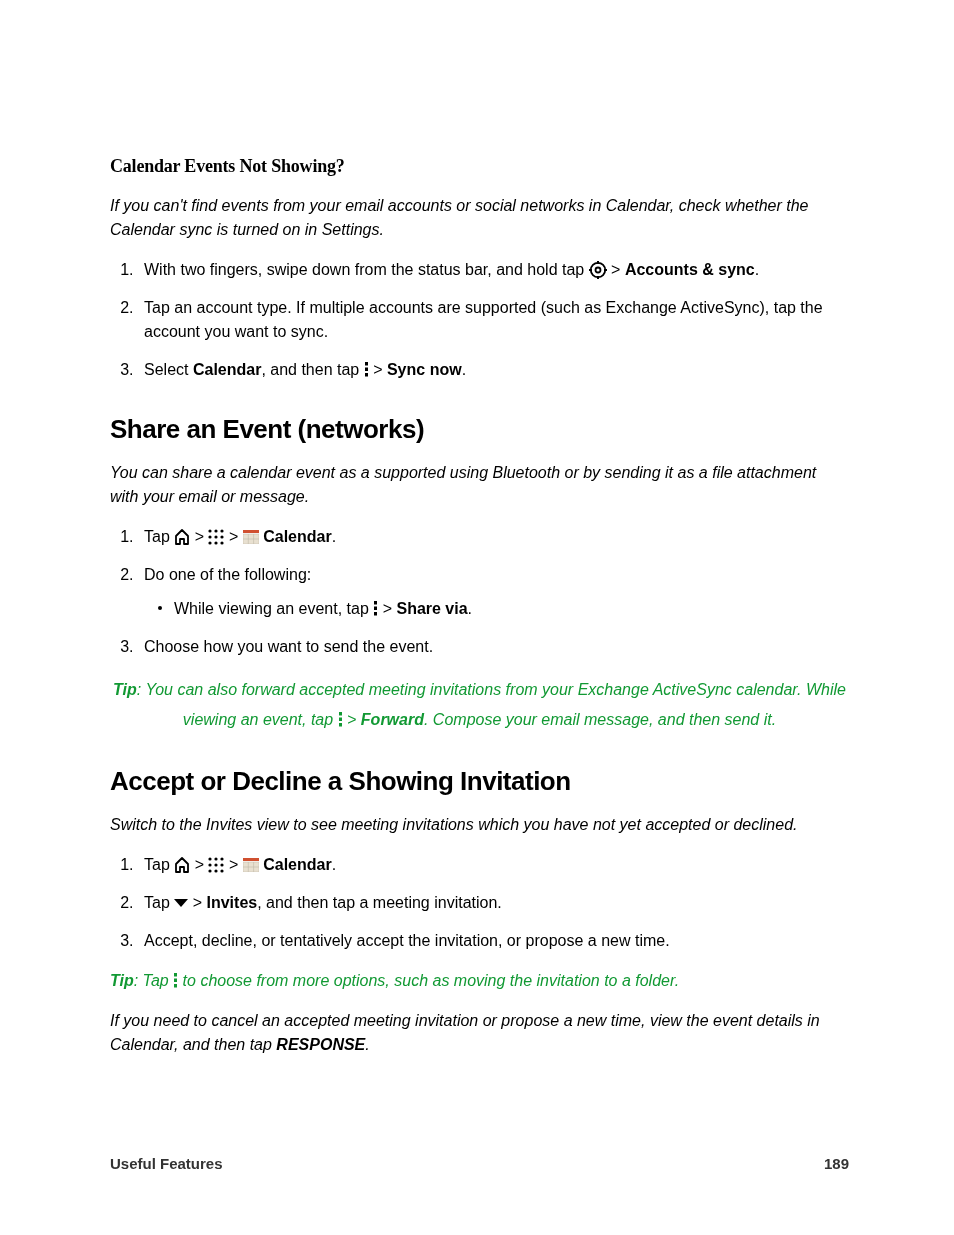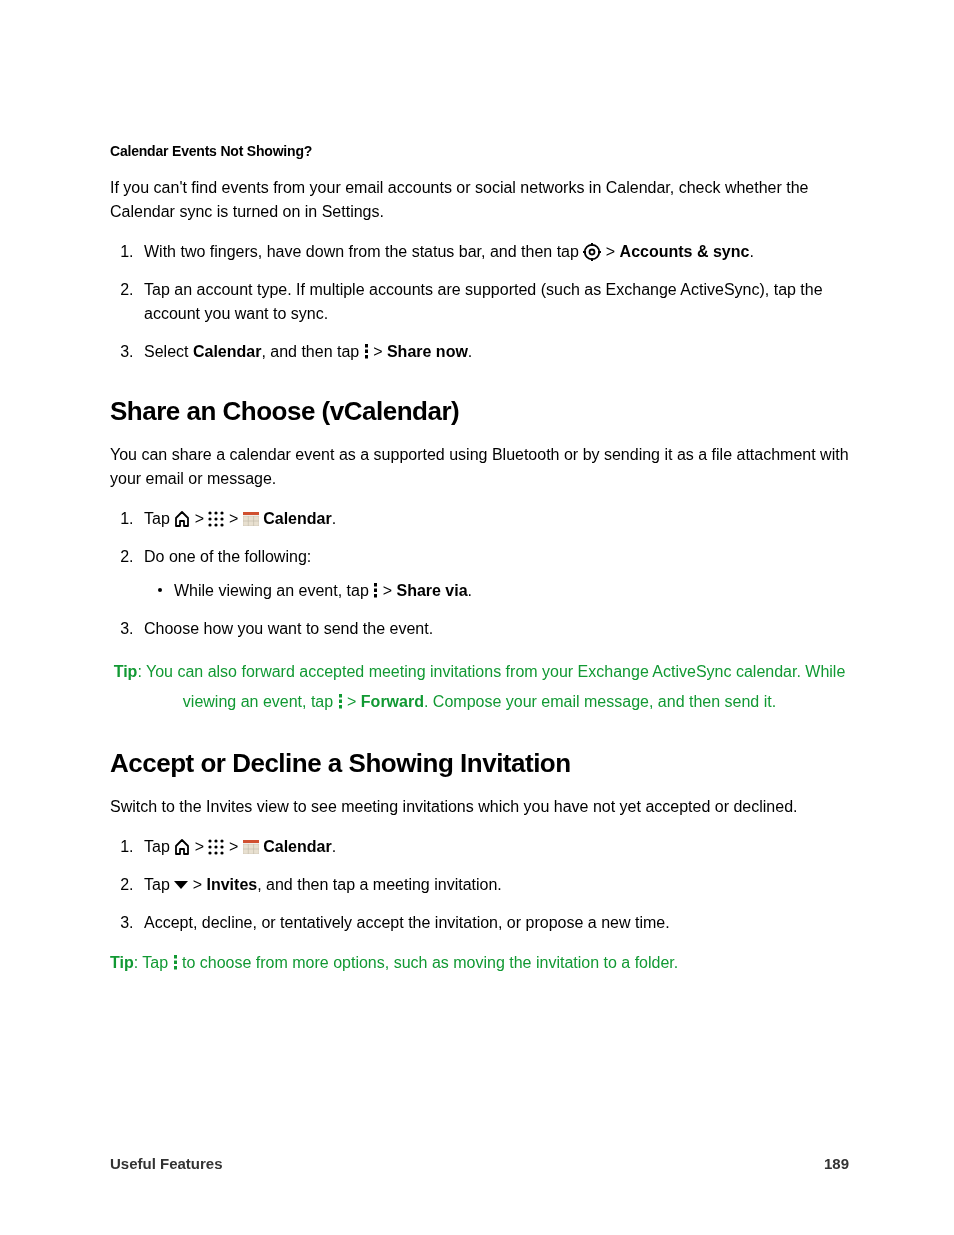--- a/index.html
+++ b/index.html
@@ -11,31 +11,32 @@
     font-size: 16px;
     color: #000;
     line-height: 1.5;
     position: relative;
   }
   .page {
     padding: 140px 105px 0 110px;
   }
   .h3 {
     font-weight: 900;
-    font-size: 14px;
-    margin: 1px 0 14px 0;
+    font-size: 18px;
+    margin: 13px 0 14px 0;
     letter-spacing: -0.2px;
+    font-family: Liberation Serif, serif;
   }
   .h2 {
     font-weight: 900;
     font-size: 26px;
     margin: 28px 0 12px 0;
     letter-spacing: -0.5px;
   }
-  p { margin: 2px 0 16px 0; }
+  p { margin: 2px 0 16px 0; font-style: italic; }
   ol { margin: 0 0 16px 0; padding-left: 28px; }
   ol > li { margin-bottom: 14px; padding-left: 6px; }
   ul { margin: 10px 0 0 0; padding-left: 30px; list-style: none; }
   ul > li { margin-bottom: 14px; position: relative; }
   ul > li::before {
     content: "";
     position: absolute;
     left: -16px;
     top: 9px;
     width: 4px;
@@ -114,35 +115,35 @@
   </defs>
 </svg>
 
 <div class="page">
 
   <div>
     <div class="h3">Calendar Events Not Showing?</div>
     <p>If you can't find events from your email accounts or social networks in Calendar, check whether the Calendar sync is turned on in Settings.</p>
     <ol>
       <li>
-        <span>With two fingers, have down from the status bar, and then tap </span><span class="inline-icon"><svg width="18" height="18">
+        <span>With two fingers, swipe down from the status bar, and hold tap </span><span class="inline-icon"><svg width="18" height="18">
               <use href="#ico-gear"></use>
             </svg></span><span> &gt; </span><span class="bold">Accounts &amp; sync</span><span>.</span>
       </li>
       <li>Tap an account type. If multiple accounts are supported (such as Exchange ActiveSync), tap the account you want to sync.</li>
       <li>
         <span>Select </span><span class="bold">Calendar</span><span>, and then tap </span><span class="inline-icon"><svg width="5" height="15">
               <use href="#ico-overflow"></use>
-            </svg></span><span> &gt; </span><span class="bold">Share now</span><span>.</span>
+            </svg></span><span> &gt; </span><span class="bold">Sync now</span><span>.</span>
       </li>
     </ol>
   </div>
 
   <div>
-    <div class="h2">Share an Choose (vCalendar)</div>
+    <div class="h2">Share an Event (networks)</div>
     <p>You can share a calendar event as a supported using Bluetooth or by sending it as a file attachment with your email or message.</p>
     <ol>
       <li>
         <span>Tap </span><span class="inline-icon"><svg width="16" height="16">
               <use href="#ico-home"></use>
             </svg></span><span> &gt; </span><span class="inline-icon"><svg width="16" height="16">
               <use href="#ico-apps"></use>
             </svg></span><span> &gt; </span><span class="inline-icon"><svg width="16" height="14">
               <use href="#ico-calendar"></use>
             </svg></span><span> </span><span class="bold">Calendar</span><span>.</span>
@@ -184,20 +185,23 @@
               <use href="#ico-dropdown"></use>
             </svg></span><span> &gt; </span><span class="bold">Invites</span><span>, and then tap a meeting invitation.</span>
       </li>
       <li>Accept, decline, or tentatively accept the invitation, or propose a new time.</li>
     </ol>
     <p class="green">
       <span class="bold">Tip</span><span>: Tap </span><span class="inline-icon"><svg width="5" height="15">
             <use href="#ico-overflow-green"></use>
           </svg></span><span> to choose from more options, such as moving the invitation to a folder.</span>
     </p>
+    <p>
+      <span>If you need to cancel an accepted meeting invitation or propose a new time, view the event details in Calendar, and then tap </span><span class="bold">RESPONSE</span><span>.</span>
+    </p>
   </div>
 
 </div>
 
 <div class="footer">
   <span>Useful Features</span>
   <span>189</span>
 </div>
 
 </body></html>

